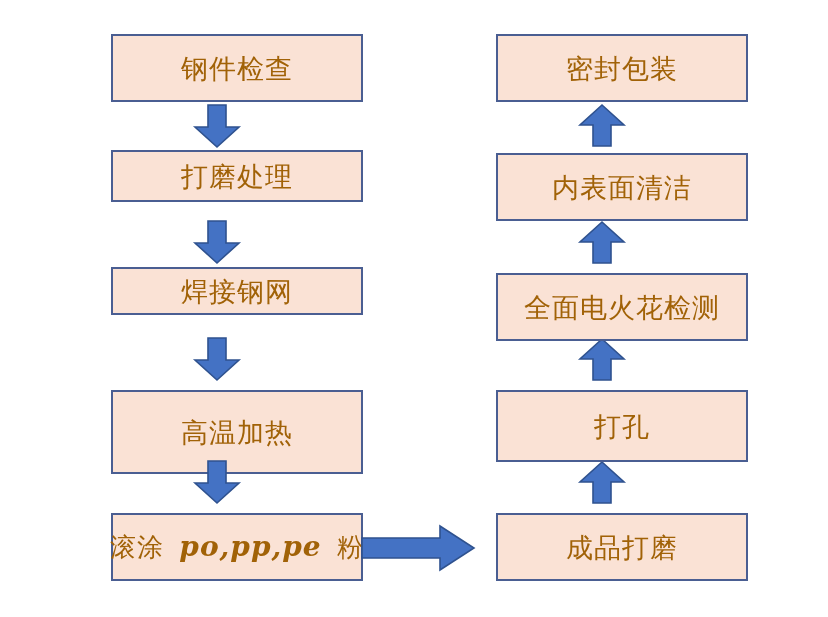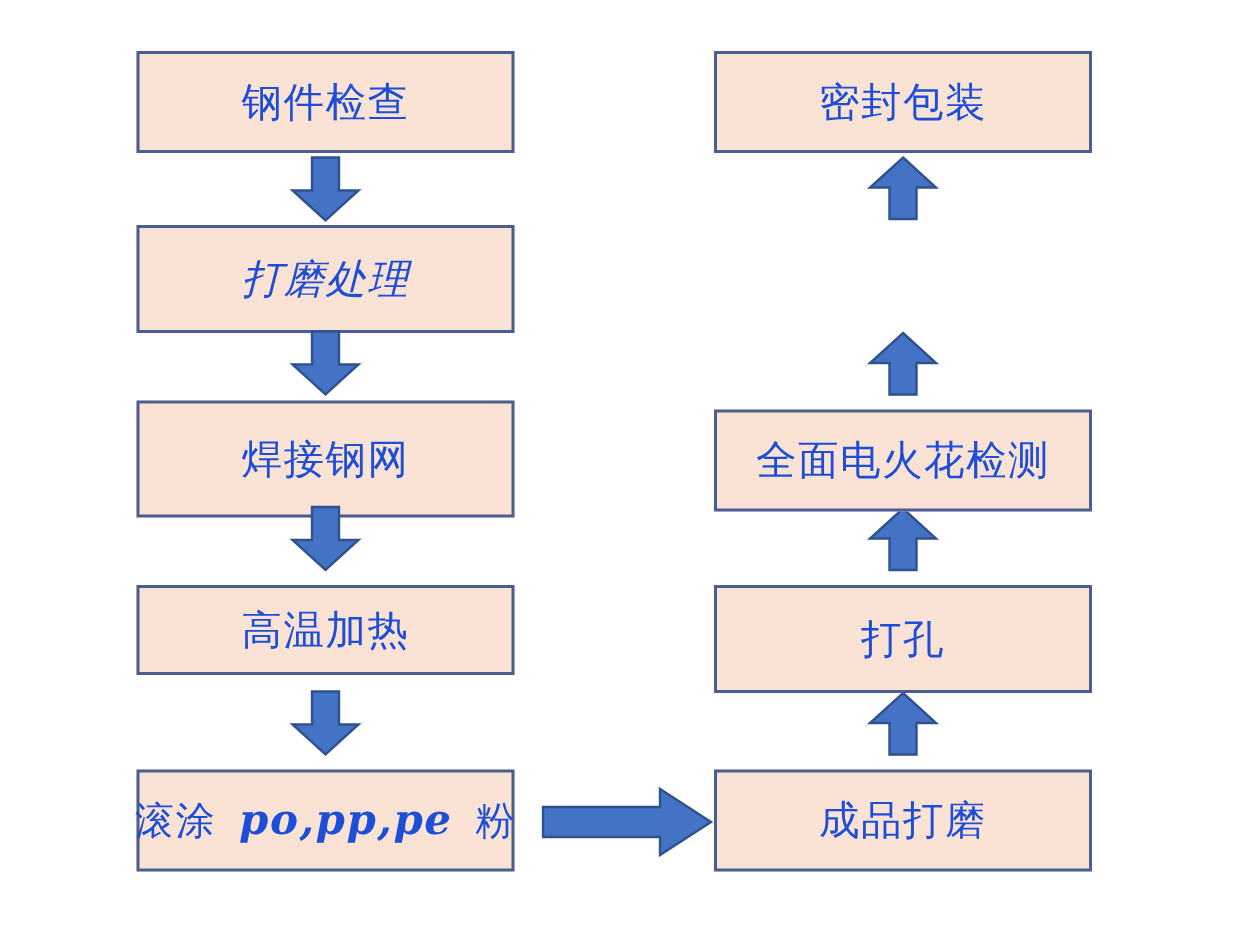--- a/index.html
+++ b/index.html
@@ -24,26 +24,27 @@
   }
 
   .node {
     position: absolute;
     box-sizing: border-box;
     background: #FAE2D5;
     border: 2px solid #4A5E92;
     display: flex;
     align-items: center;
     justify-content: center;
-    color: #1d4ed8;
+    color: #a16207;
     font-size: 27px;
     font-weight: 500;
     letter-spacing: 1px;
     line-height: 1;
     white-space: nowrap;
+    margin-left: 20px;
   }
 
   .node .label {
     display: block;
   }
 
   
   .node.mixed {
     font-size: 26px;
     align-items: center;
@@ -90,41 +91,41 @@
   <div class="node lcol" style="top:34px;height:68px;">
     <span class="label">钢件检查</span>
   </div>
 
   <div class="arrow" style="left:193px;top:105px;width:48px;height:43px;">
     <svg width="48" height="43" viewBox="0 0 48 43" aria-hidden="true">
       <polygon points="15,0 33,0 33,22 46,22 24,42 2,22 15,22" fill="#4472C4" stroke="#2F528F" stroke-width="1.6"></polygon>
     </svg>
   </div>
 
-  <div class="node lcol" style="top:150px;height:72px;font-style:italic;">
+  <div class="node lcol" style="top:150px;height:52px;">
     <span class="label">打磨处理</span>
   </div>
 
   <div class="arrow" style="left:193px;top:221px;width:48px;height:43px;">
     <svg width="48" height="43" viewBox="0 0 48 43" aria-hidden="true">
       <polygon points="15,0 33,0 33,22 46,22 24,42 2,22 15,22" fill="#4472C4" stroke="#2F528F" stroke-width="1.6"></polygon>
     </svg>
   </div>
 
-  <div class="node lcol" style="top:267px;height:78px;">
+  <div class="node lcol" style="top:267px;height:48px;">
     <span class="label">焊接钢网</span>
   </div>
 
   <div class="arrow" style="left:193px;top:338px;width:48px;height:43px;">
     <svg width="48" height="43" viewBox="0 0 48 43" aria-hidden="true">
       <polygon points="15,0 33,0 33,22 46,22 24,42 2,22 15,22" fill="#4472C4" stroke="#2F528F" stroke-width="1.6"></polygon>
     </svg>
   </div>
 
-  <div class="node lcol" style="top:390px;height:60px;justify-content:center;">
+  <div class="node lcol" style="top:390px;height:84px;justify-content:center;">
     <span class="label">高温加热</span>
   </div>
 
   <div class="arrow" style="left:193px;top:461px;width:48px;height:43px;">
     <svg width="48" height="43" viewBox="0 0 48 43" aria-hidden="true">
       <polygon points="15,0 33,0 33,22 46,22 24,42 2,22 15,22" fill="#4472C4" stroke="#2F528F" stroke-width="1.6"></polygon>
     </svg>
   </div>
 
   <div class="node lcol mixed" style="top:513px;height:68px;">
@@ -164,20 +165,23 @@
   <div class="node rcol" style="top:273px;height:68px;">
     <span class="label">全面电火花检测</span>
   </div>
 
   <div class="arrow" style="left:578px;top:221px;width:48px;height:43px;">
     <svg width="48" height="43" viewBox="0 0 48 43" aria-hidden="true">
       <polygon points="24,1 46,21 33,21 33,42 15,42 15,21 2,21" fill="#4472C4" stroke="#2F528F" stroke-width="1.6"></polygon>
     </svg>
   </div>
 
+  <div class="node rcol" style="top:153px;height:68px;">
+    <span class="label">内表面清洁</span>
+  </div>
 
   <div class="arrow" style="left:578px;top:104px;width:48px;height:43px;">
     <svg width="48" height="43" viewBox="0 0 48 43" aria-hidden="true">
       <polygon points="24,1 46,21 33,21 33,42 15,42 15,21 2,21" fill="#4472C4" stroke="#2F528F" stroke-width="1.6"></polygon>
     </svg>
   </div>
 
   <div class="node rcol" style="top:34px;height:68px;">
     <span class="label">密封包装</span>
   </div>

